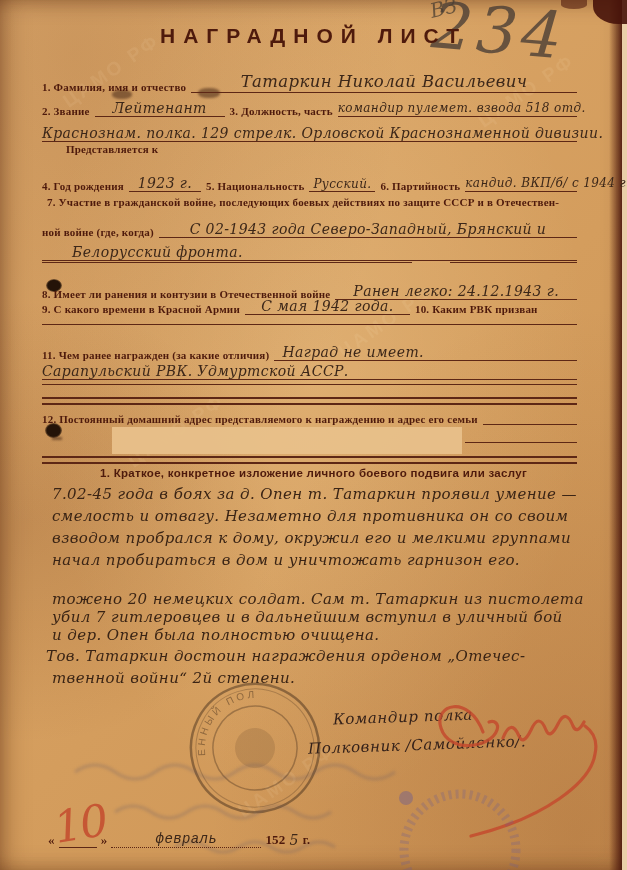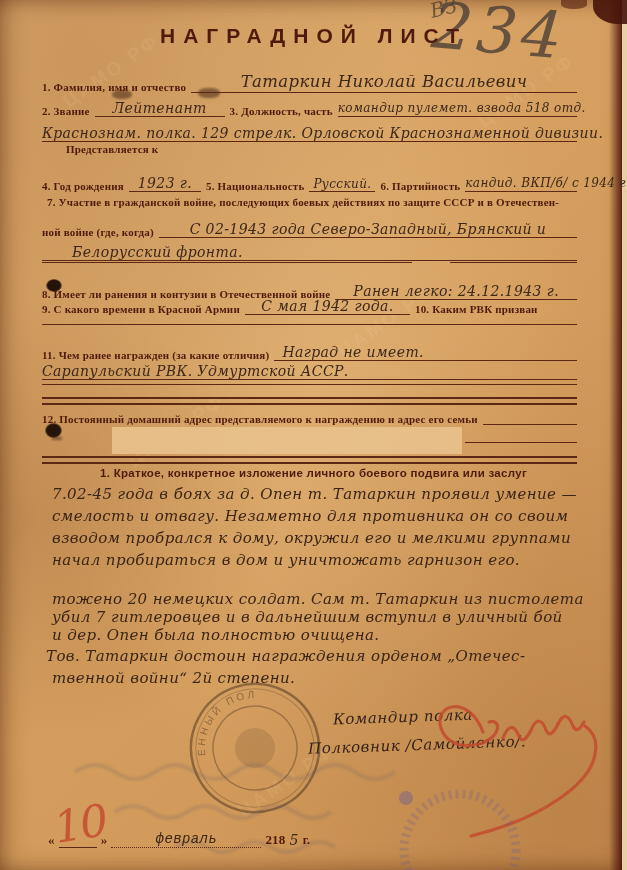--- a/index.html
+++ b/index.html
@@ -211,18 +211,18 @@
       <path d="M120,105 q16,-10 32,0 t32,0 t32,0 t32,0 t32,0"></path>
     </g>
   </svg>
 
   <span class="red-day">10</span>
   <div class="daterow">
     <span class="printed" style="font-size:13px">«</span>
     <span class="dl" style="width:38px"></span>
     <span class="printed" style="font-size:13px">»</span>
     <span class="dotted hw" style="width:150px;text-align:center">февраль</span>
-    <span class="printed" style="font-size:13px">218</span>
+    <span class="printed" style="font-size:13px">152</span>
     <span class="hw">5</span>
     <span class="printed" style="font-size:12px">г.</span>
   </div>
 
 </div>
 
 </body></html>

